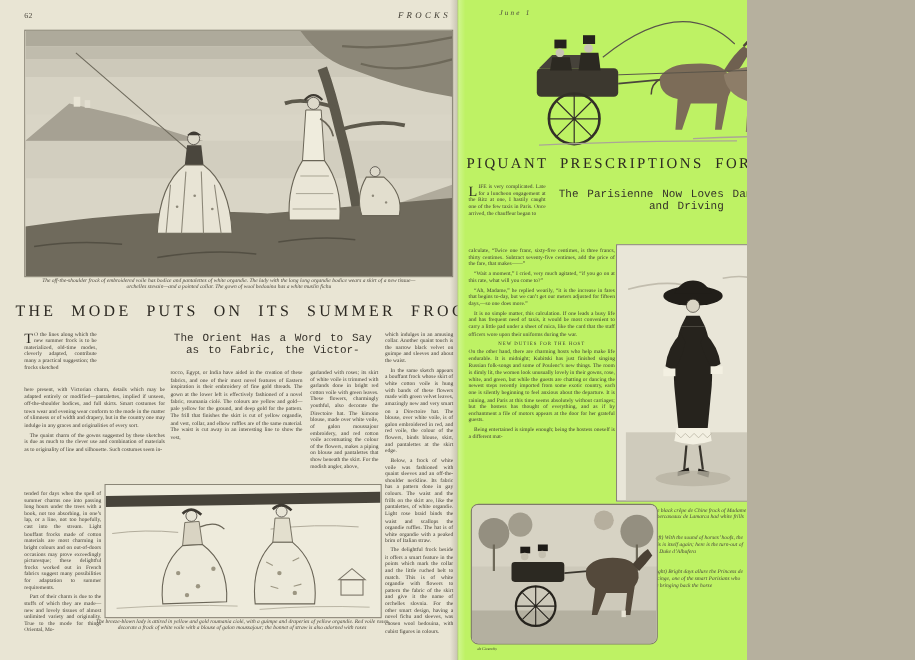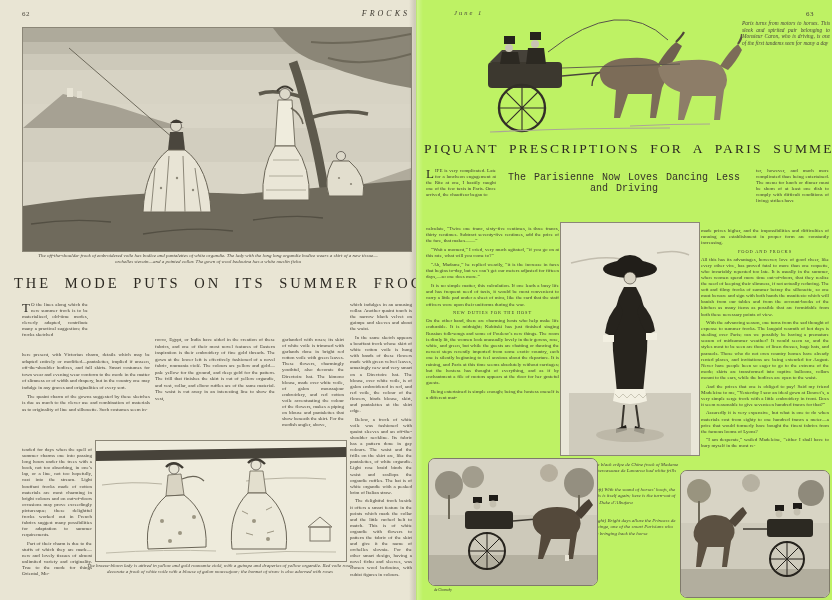--- a/index.html
+++ b/index.html
@@ -1,16 +1,16 @@
 <!DOCTYPE html>
 <html><head>
 <meta charset="utf-8">
 <style>
   html,body{margin:0;padding:0;background:#b6b09e;}
-  .spread{position:relative;width:832px;height:600px;overflow:hidden;
+  .spread{position:relative;width:679px;height:600px;overflow:hidden;
     font-family:"Liberation Serif",serif;color:#3e3a31;
     box-shadow:inset 0 0 60px rgba(60,54,38,.28);}
   .page{position:absolute;top:0;height:600px;}
   .page.left{left:0;width:416px;background:#e9e5d4;}
   .page.right{left:416px;width:416px;background:#bef264;}
   .gutter{position:absolute;top:0;left:409px;width:14px;height:600px;
     background:linear-gradient(90deg,rgba(70,62,44,0) 0%,rgba(70,62,44,.18) 45%,rgba(255,255,250,.25) 60%,rgba(70,62,44,0) 100%);pointer-events:none;}
   .abs{position:absolute;}
   .folio{font-size:7px;letter-spacing:.5px;color:#4a463c;}
   .brand{font-style:italic;font-size:8px;letter-spacing:3px;color:#3c382f;}
@@ -94,20 +94,21 @@
             <circle cx="328" cy="156" r="1.1" fill="#8d8879"></circle>
         </g>
       </svg>
     </figure>
 
     <div class="abs cap capc" style="left:32px;top:253px;width:352px;">The off-the-shoulder frock of embroidered voile has bodice and pantalettes of white organdie. The lady with the long long organdie bodice wears a skirt of a new tissue—orchelles stevain—and a pointed collar. The gown of wool bedouina has a white muslin fichu</div>
 
     <h1 class="abs headline" style="left:14px;top:275px;width:390px;margin:0;font-weight:normal;">THE MODE PUTS ON ITS SUMMER FROCK</h1>
 
     <div class="abs subhead" style="left:152px;top:303px;width:192px;">
+      <div>The Orient Has a Word to Say as to Fabric, the Victor-</div>
     </div>
 
     <div class="abs bt" style="left:22px;top:302px;width:66px;height:48px;">
       <span class="dropcap">T</span><span>O the lines along which the new summer frock is to be materialized, old-time modes, cleverly adapted, contribute many a practical suggestion; the frocks sketched</span>
     </div>
 
     <div class="abs bt" style="left:22px;top:352px;width:128px;height:92px;line-height:1.3;">
       <p class="noind">here present, with Victorian charm, details which may be adapted entirely or modified—pantalettes, implied if unseen, off-the-shoulder bodices, and full skirts. Smart costumes for town wear and evening wear conform to the mode in the matter of slimness or of width and drapery, but in the country one may indulge in any graces and originalities of every sort.</p>
       <p>The quaint charm of the gowns suggested by these sketches is due as much to the clever use and combination of materials as to originality of line and silhouette. Such costumes seem in-</p>
     </div>

